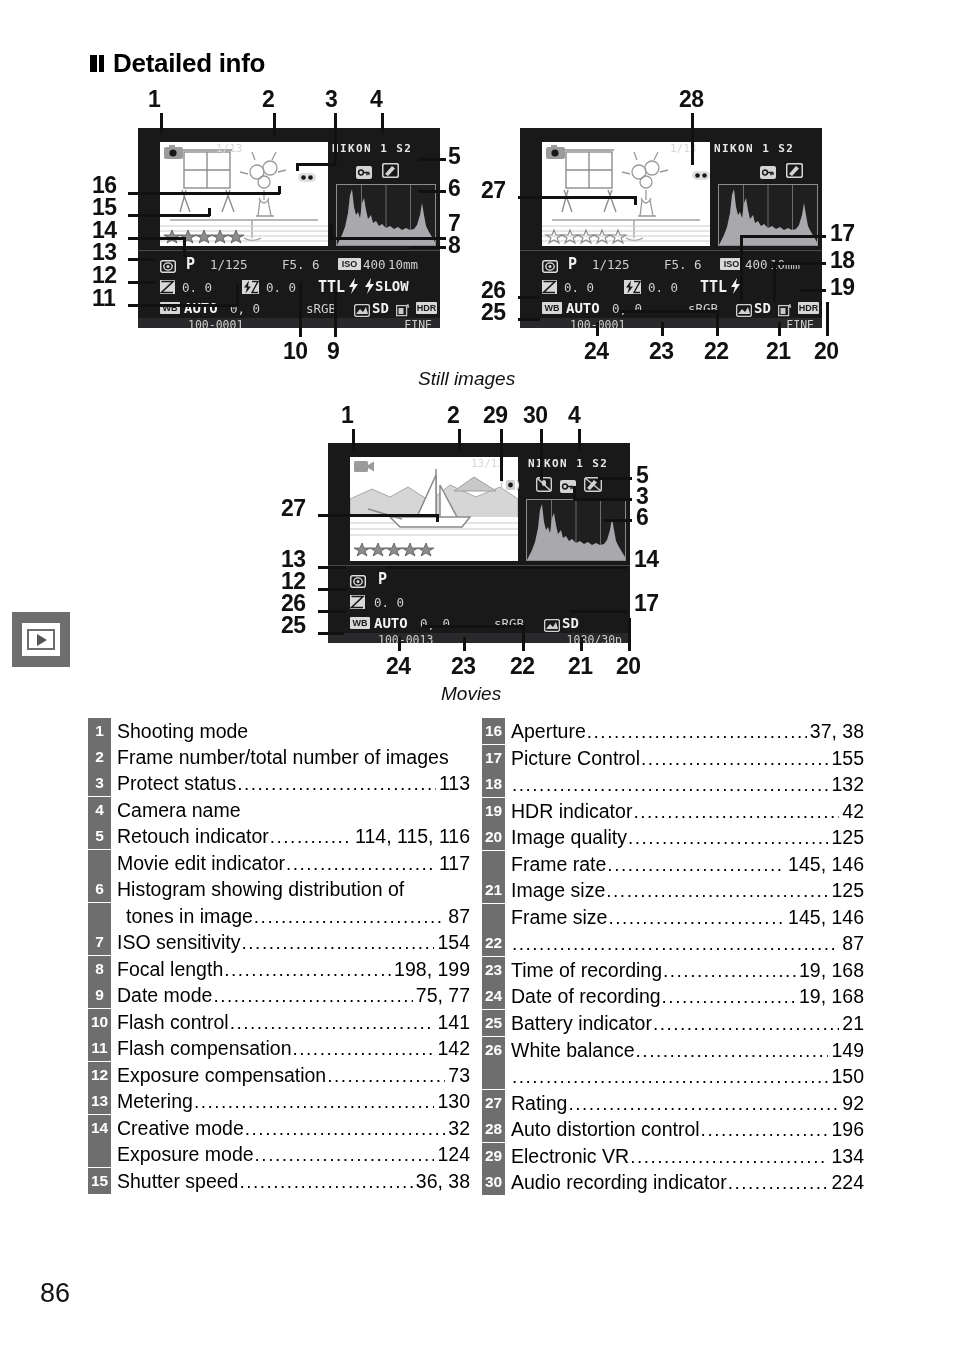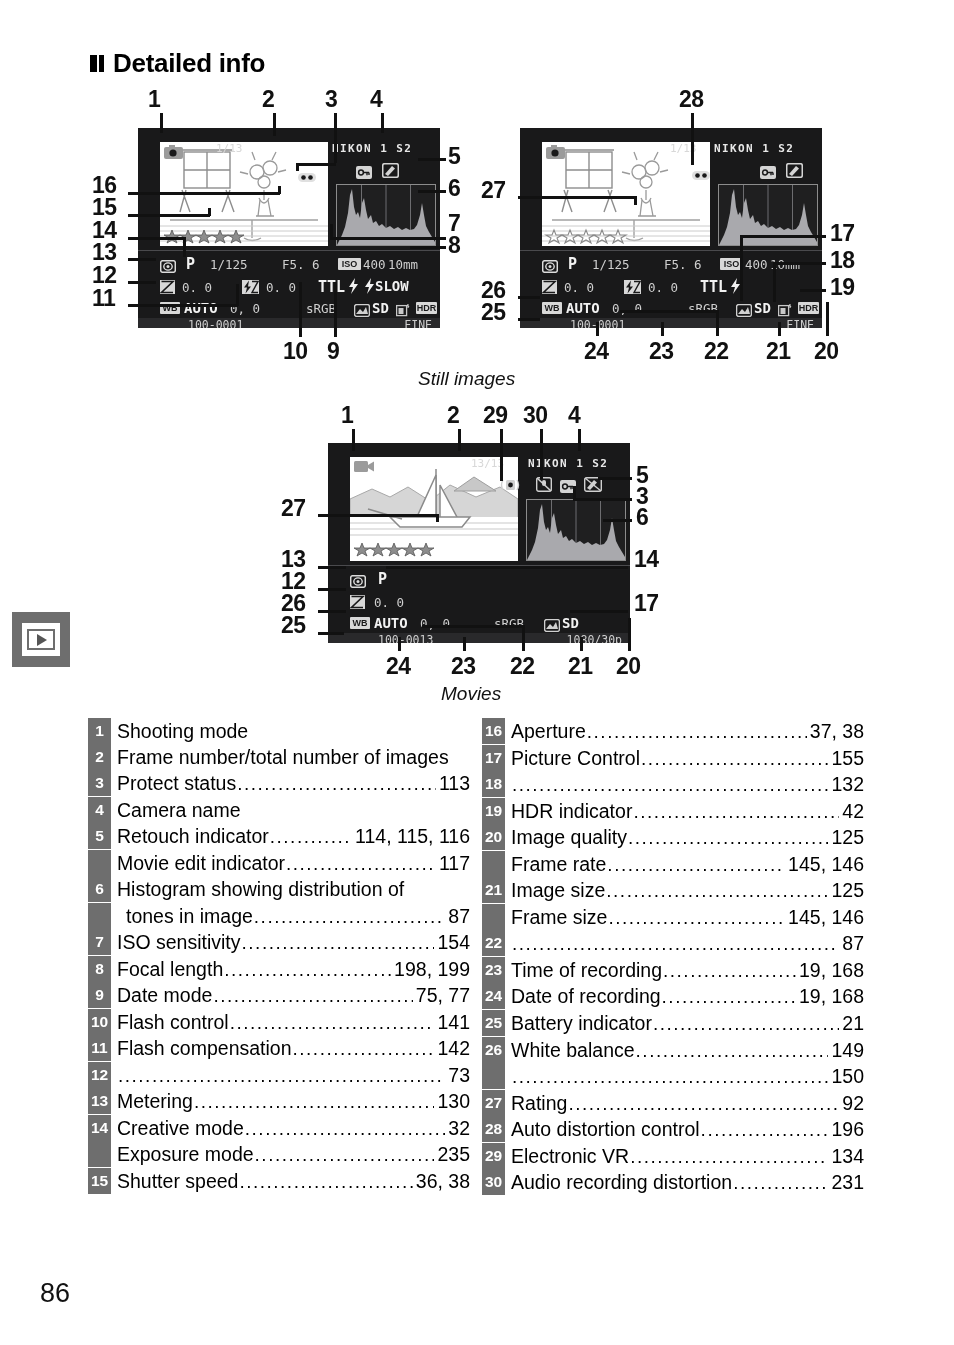--- a/index.html
+++ b/index.html
@@ -790,20 +790,21 @@
       <div class="lg-num">11</div>
       <div class="lg-body">
         <span class="lg-label">Flash compensation</span>
         <span class="lg-dots">................................................................................</span>
         <span class="lg-page">142</span>
       </div>
     </div>
     <div class="lg-row">
       <div class="lg-num">12</div>
       <div class="lg-body">
+        <span class="lg-label">Exposure compensation</span>
         <span class="lg-dots">................................................................................</span>
         <span class="lg-page">73</span>
       </div>
     </div>
     <div class="lg-row">
       <div class="lg-num">13</div>
       <div class="lg-body">
         <span class="lg-label">Metering</span>
         <span class="lg-dots">................................................................................</span>
         <span class="lg-page">130</span>
@@ -815,21 +816,21 @@
         <span class="lg-label">Creative mode</span>
         <span class="lg-dots">................................................................................</span>
         <span class="lg-page">32</span>
       </div>
     </div>
     <div class="lg-row">
       <div class="lg-num blank">&nbsp;</div>
       <div class="lg-body">
         <span class="lg-label">Exposure mode</span>
         <span class="lg-dots">................................................................................</span>
-        <span class="lg-page">235</span>
+        <span class="lg-page">124</span>
       </div>
     </div>
     <div class="lg-row">
       <div class="lg-num">15</div>
       <div class="lg-body">
         <span class="lg-label">Shutter speed</span>
         <span class="lg-dots">................................................................................</span>
         <span class="lg-page">36, 38</span>
       </div>
     </div>
@@ -964,18 +965,18 @@
       <div class="lg-num">29</div>
       <div class="lg-body">
         <span class="lg-label">Electronic VR</span>
         <span class="lg-dots">................................................................................</span>
         <span class="lg-page">134</span>
       </div>
     </div>
     <div class="lg-row">
       <div class="lg-num">30</div>
       <div class="lg-body">
-        <span class="lg-label">Audio recording distortion</span>
-        <span class="lg-dots">................................................................................</span>
-        <span class="lg-page">231</span>
+        <span class="lg-label">Audio recording indicator</span>
+        <span class="lg-dots">................................................................................</span>
+        <span class="lg-page">224</span>
       </div>
     </div>
   </div>
 
 </body></html>

